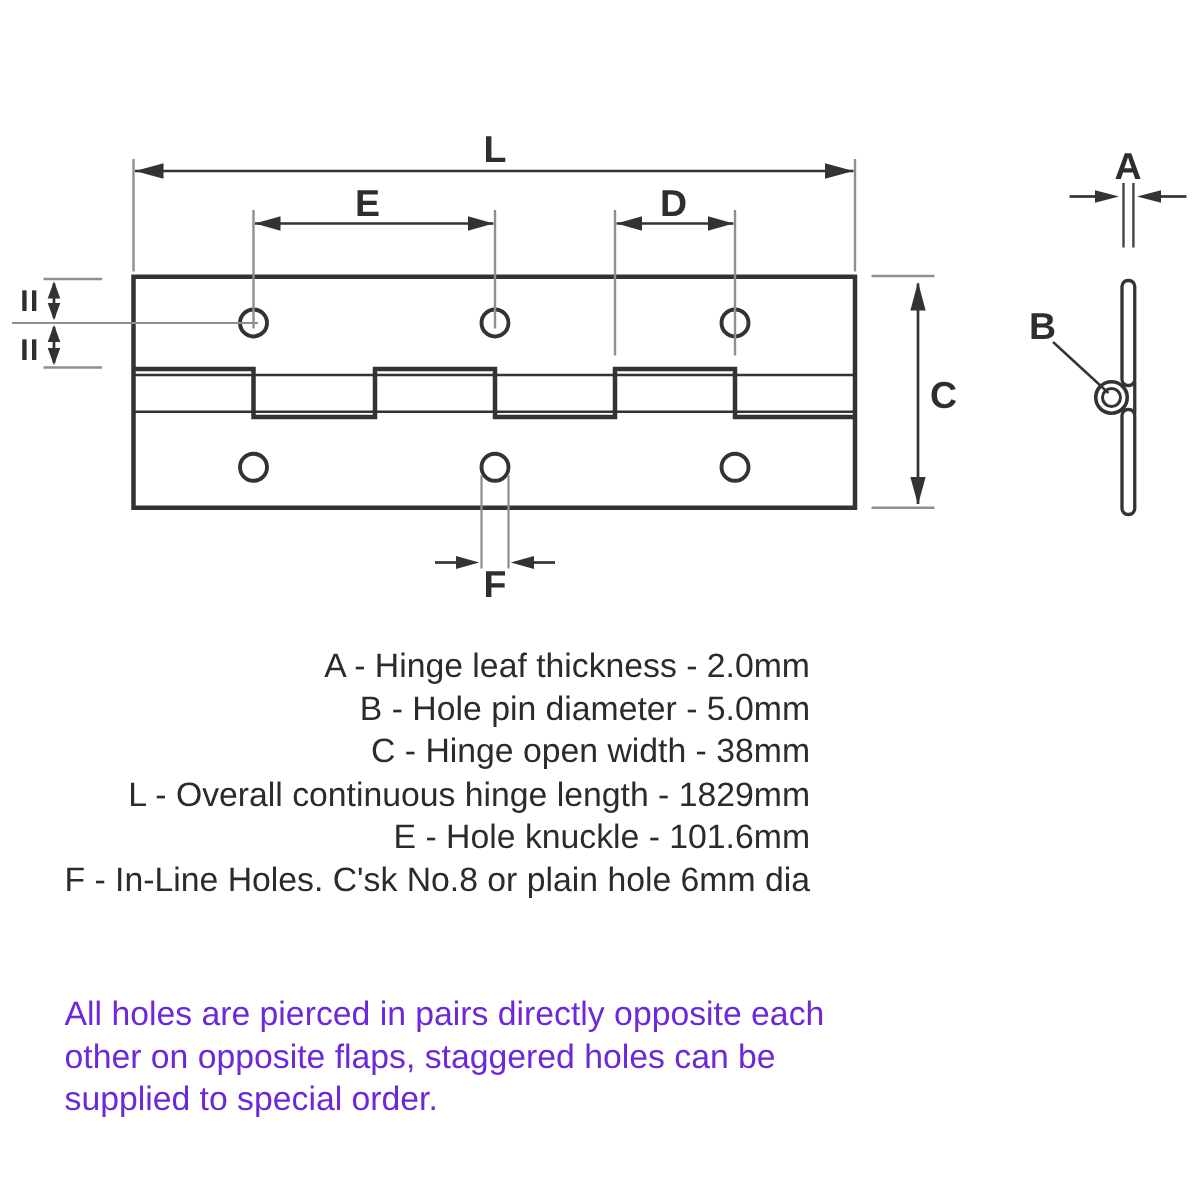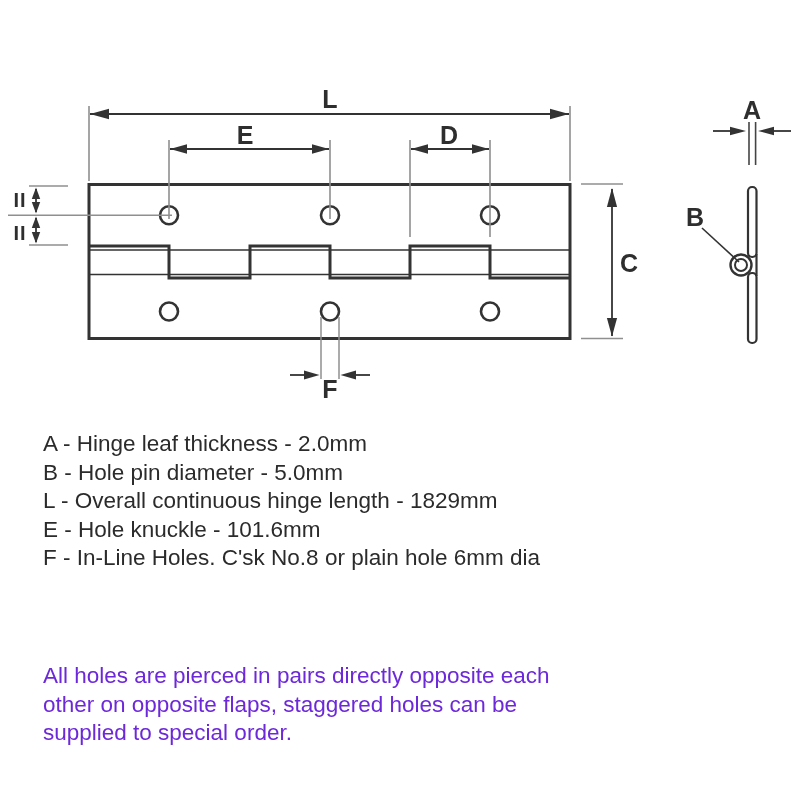--- a/index.html
+++ b/index.html
@@ -1,21 +1,21 @@
 <!DOCTYPE html>
 <html><head>
 <meta charset="utf-8">
 <style>
   html,body{margin:0;padding:0;background:#ffffff;}
   body{width:800px;height:800px;position:relative;font-family:"Liberation Sans",sans-serif;}
   .diagram-wrap{position:absolute;left:0;top:0;width:800px;height:430px;}
   svg text{font-family:"Liberation Sans",sans-serif;font-weight:bold;fill:#2e2e2e;}
   .dim-letter{font-size:25px;}
   .equal-mark{font-size:20px;letter-spacing:1px;}
-  .legend{position:absolute;left:43px;top:430px;color:#2b2b2b;}
+  .legend{position:absolute;left:43px;top:430px;color:#2b2b2b;text-align:right;}
   .legend-line{font-size:22.5px;line-height:28.6px;white-space:nowrap;}
   .note{position:absolute;left:43px;top:662px;color:#6d28d9;}
   .note-line{font-size:22.5px;line-height:28.6px;white-space:nowrap;}
 </style>
 </head>
 <body>
 
 <div class="diagram-wrap">
 <svg width="800" height="430" viewBox="0 0 800 430">
 
@@ -116,20 +116,21 @@
 
     <line x1="702" y1="228" x2="739" y2="262" stroke="#333333" stroke-width="1.6"></line>
     <text x="695" y="226" text-anchor="middle" class="dim-letter">B</text>
   </g>
 </svg>
 </div>
 
 <div class="legend">
   <div class="legend-line">A - Hinge leaf thickness - 2.0mm</div>
   <div class="legend-line">B - Hole pin diameter - 5.0mm</div>
+  <div class="legend-line">C - Hinge open width - 38mm</div>
   <div class="legend-line">L - Overall continuous hinge length - 1829mm</div>
   <div class="legend-line">E - Hole knuckle - 101.6mm</div>
   <div class="legend-line">F - In-Line Holes. C'sk No.8 or plain hole 6mm dia</div>
 </div>
 
 <div class="note">
   <div class="note-line">All holes are pierced in pairs directly opposite each</div>
   <div class="note-line">other on opposite flaps, staggered holes can be</div>
   <div class="note-line">supplied to special order.</div>
 </div>

